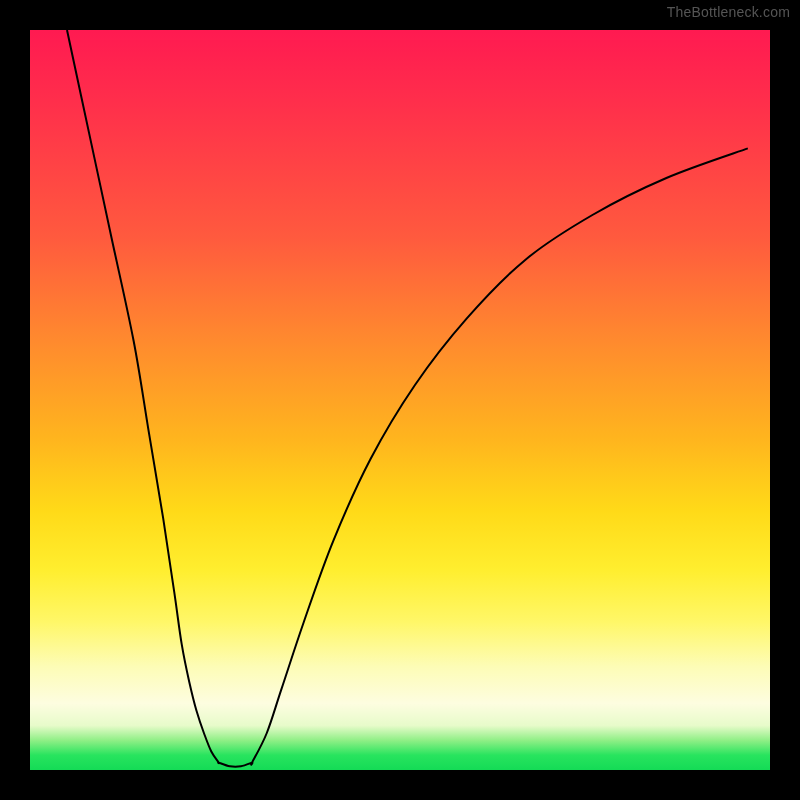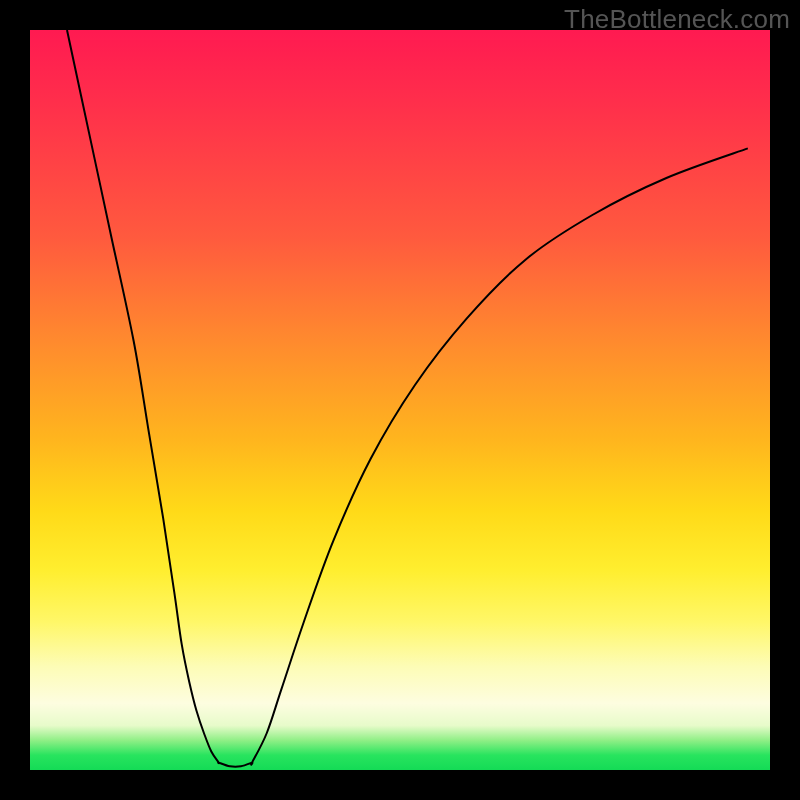--- a/index.html
+++ b/index.html
@@ -42,21 +42,21 @@
       #8fef86 96%,
       #28e45e 98%,
       #14db56 100%
     );
   }
   .watermark {
     position: absolute;
     top: 4px;
     right: 10px;
     color: #555;
-    font-size: 26px;
+    font-size: 14px;
     font-weight: 500;
     letter-spacing: 0.2px;
     user-select: none;
   }
   svg.curves {
     position: absolute;
     left: 0;
     top: 0;
     width: 740px;
     height: 740px;

